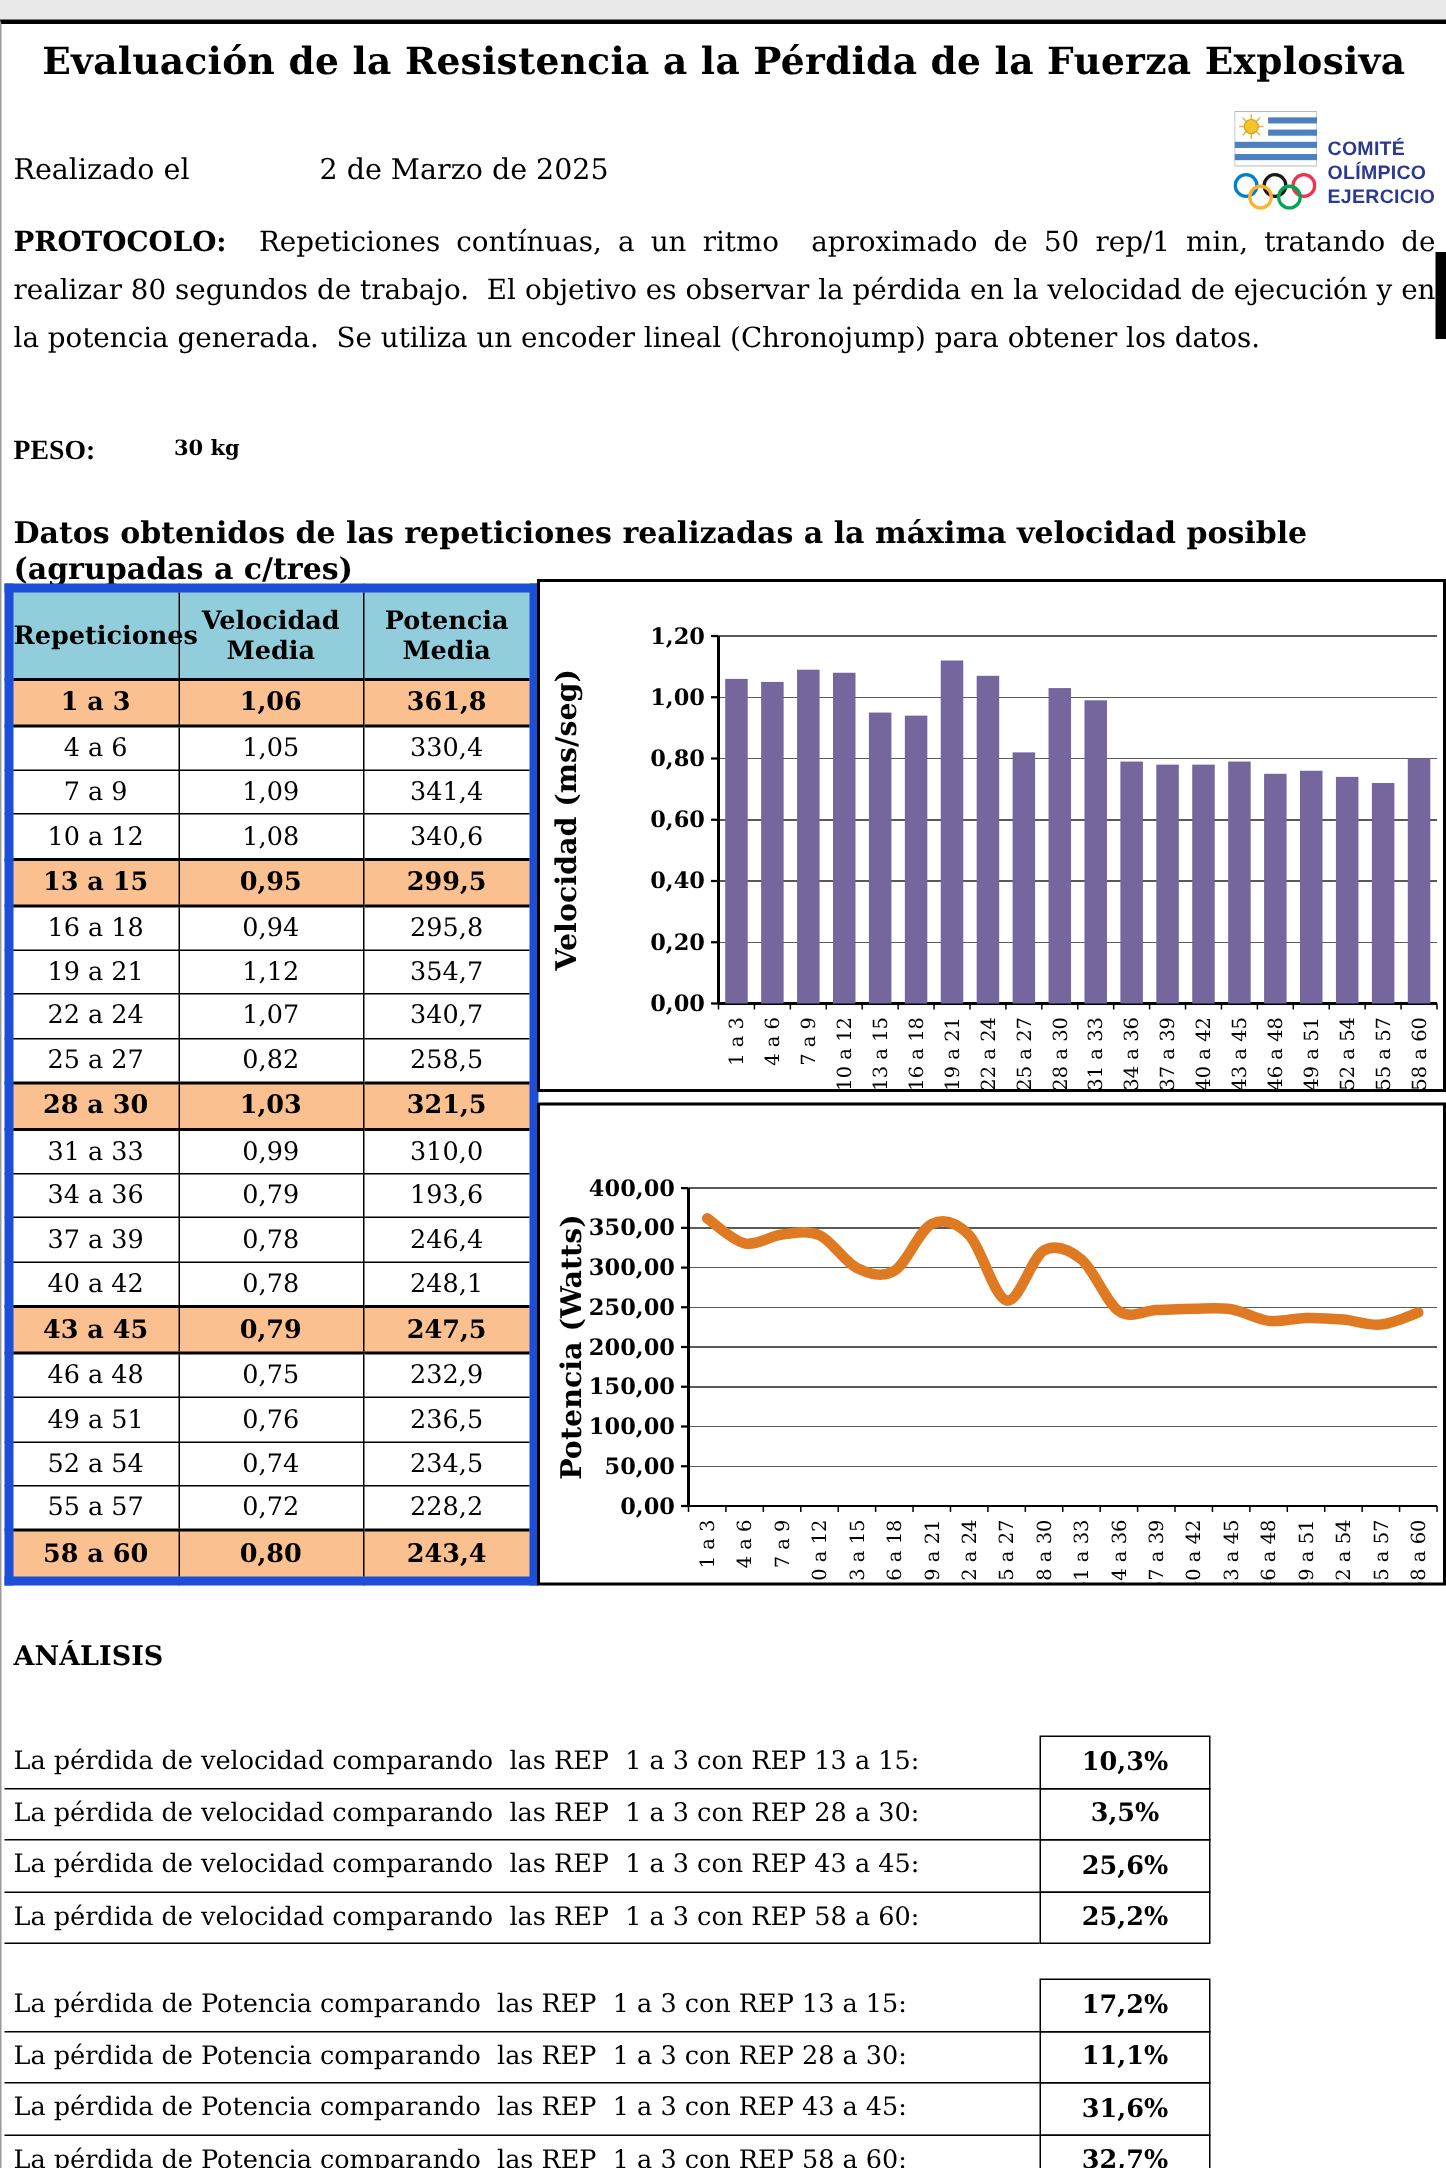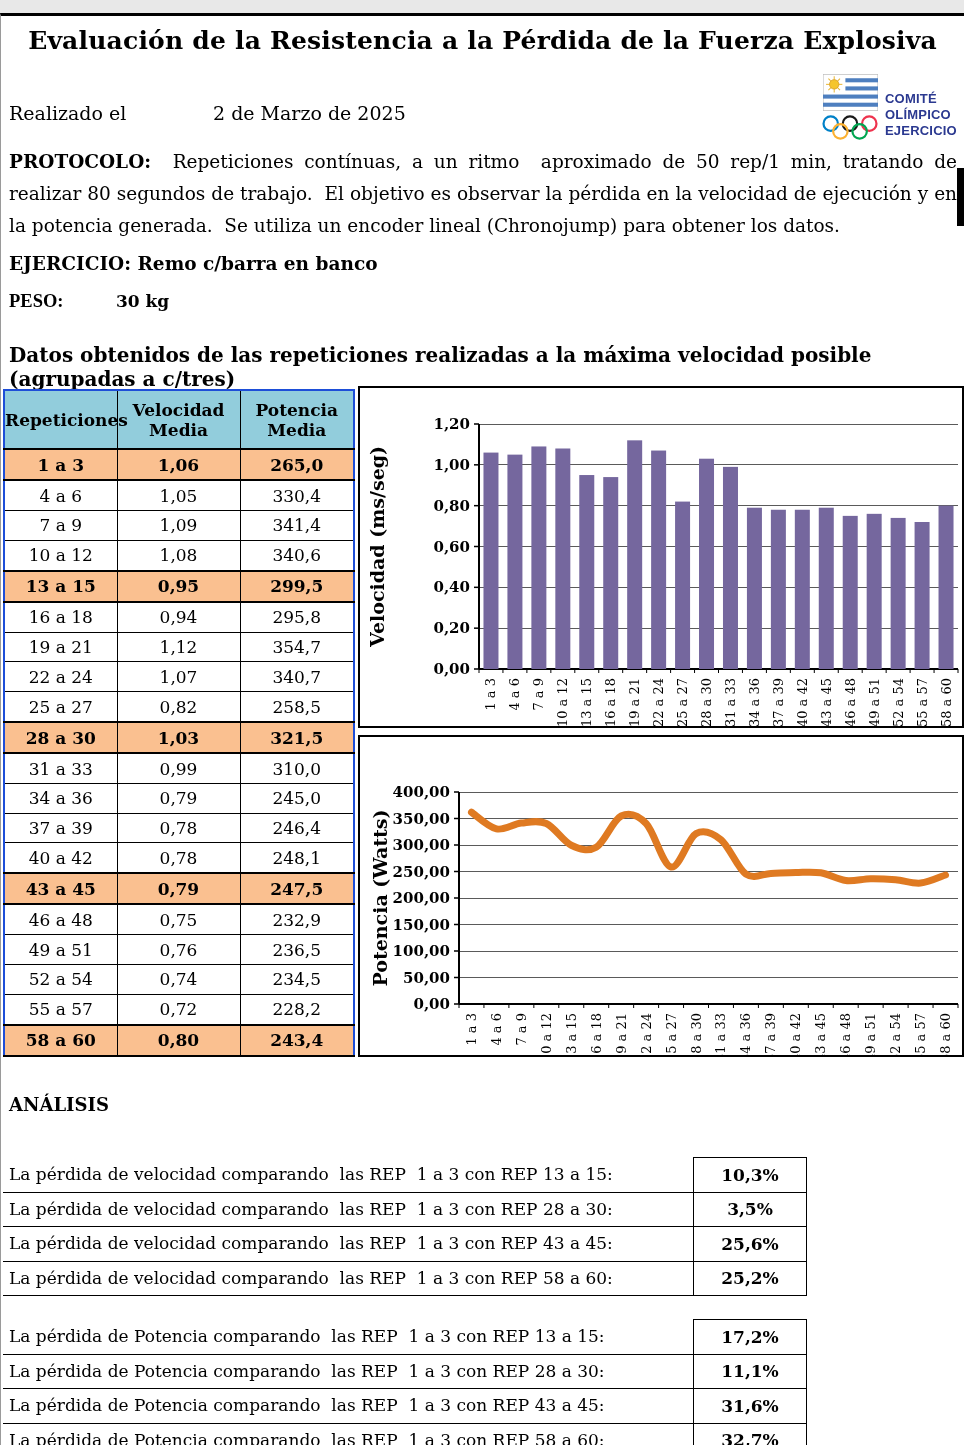--- a/index.html
+++ b/index.html
@@ -18,32 +18,32 @@
   .logo .rings{position:absolute;top:41px;left:0;}
   .logo-text{position:absolute;top:17px;left:64px;font-family:"Liberation Sans",sans-serif;
     font-weight:bold;font-size:13px;line-height:16px;color:var(--logoblue,#2B3990);letter-spacing:0.2px;}
 
   .edge-mark{position:absolute;left:956px;top:152px;width:8px;height:58px;background:#000;}
 
   .protocolo{position:absolute;top:130px;left:8px;width:948px;font-size:18.5px;
     line-height:32px;text-align:justify;white-space:pre-wrap;}
   .ejercicio{position:absolute;top:237px;left:8px;font-size:18.5px;font-weight:bold;}
   .peso-label{position:absolute;top:275px;left:8px;font-size:18.5px;font-weight:bold;font-family:Liberation Serif, serif;}
-  .peso-value{position:absolute;top:275px;left:115px;font-size:17px;font-weight:bold;}
+  .peso-value{position:absolute;top:275px;left:115px;font-size:14px;font-weight:bold;}
   .datos-heading{position:absolute;top:327px;left:8px;font-size:20px;font-weight:bold;}
 
   table.data-table{position:absolute;top:373px;left:2px;width:350px;height:668px;
     border-collapse:collapse;table-layout:fixed;}
   table.data-table th,table.data-table td{border:1px solid #000;text-align:center;
     font-size:17px;padding:0;vertical-align:middle;}
   table.data-table th{background:var(--blue,#92CDDC);font-weight:bold;height:57px;}
   table.data-table col.c1{width:113px;} table.data-table col.c2{width:123px;} table.data-table col.c3{width:114px;}
   table.data-table tr.hl td{background:var(--orange,#FAC090);font-weight:bold;
     border-top-width:2px;border-bottom-width:2px;}
-  table.data-table{border:2px solid #1d4ed8;}
+  table.data-table{border:6px solid #1d4ed8;}
 
   .chart-box{position:absolute;left:357px;width:606px;border:2px solid #000;
     box-sizing:border-box;background:#fff;}
   .chart1{top:370px;height:342px;}
   .chart2{top:719px;height:322px;}
   .chart-box svg{display:block;width:100%;height:100%;
     font-family:"DejaVu Serif","Liberation Serif",serif;}
 
   .analisis-heading{position:absolute;top:1078px;left:8px;font-size:18px;font-weight:bold;}
   .analysis{position:absolute;left:2px;width:804px;}
@@ -93,21 +93,20 @@
       <div>COMITÉ</div>
       <div>OLÍMPICO</div>
       <div>EJERCICIO</div>
     </div>
   </div>
 
   <div class="edge-mark"></div>
 
   <div class="protocolo"><b>PROTOCOLO:</b><span>  Repeticiones contínuas, a un ritmo  aproximado de 50 rep/1 min, tratando de realizar 80 segundos de trabajo.  El objetivo es observar la pérdida en la velocidad de ejecución y en la potencia generada.  Se utiliza un encoder lineal (Chronojump) para obtener los datos.</span></div>
 
-  <div class="ejercicio"><span>EJERCICIO:</span> <span>Remo c/barra en banco</span></div>
 
   <div class="peso-label">PESO:</div>
   <div class="peso-value">30 kg</div>
 
   <div class="datos-heading">Datos obtenidos de las repeticiones realizadas a la máxima velocidad posible (agrupadas a c/tres)</div>
 
   <table class="data-table">
     <colgroup>
         <col class="c1">
         <col class="c2">
@@ -126,21 +125,21 @@
         <th>
           <div>Potencia</div>
           <div>Media</div>
         </th>
       </tr>
     </thead>
     <tbody id="table-body">
         <tr class="hl">
           <td>1 a 3</td>
           <td>1,06</td>
-          <td>265,0</td>
+          <td>361,8</td>
         </tr>
         <tr>
           <td>4 a 6</td>
           <td>1,05</td>
           <td>330,4</td>
         </tr>
         <tr>
           <td>7 a 9</td>
           <td>1,09</td>
           <td>341,4</td>
@@ -181,21 +180,21 @@
           <td>321,5</td>
         </tr>
         <tr>
           <td>31 a 33</td>
           <td>0,99</td>
           <td>310,0</td>
         </tr>
         <tr>
           <td>34 a 36</td>
           <td>0,79</td>
-          <td>245,0</td>
+          <td>193,6</td>
         </tr>
         <tr>
           <td>37 a 39</td>
           <td>0,78</td>
           <td>246,4</td>
         </tr>
         <tr>
           <td>40 a 42</td>
           <td>0,78</td>
           <td>248,1</td>

